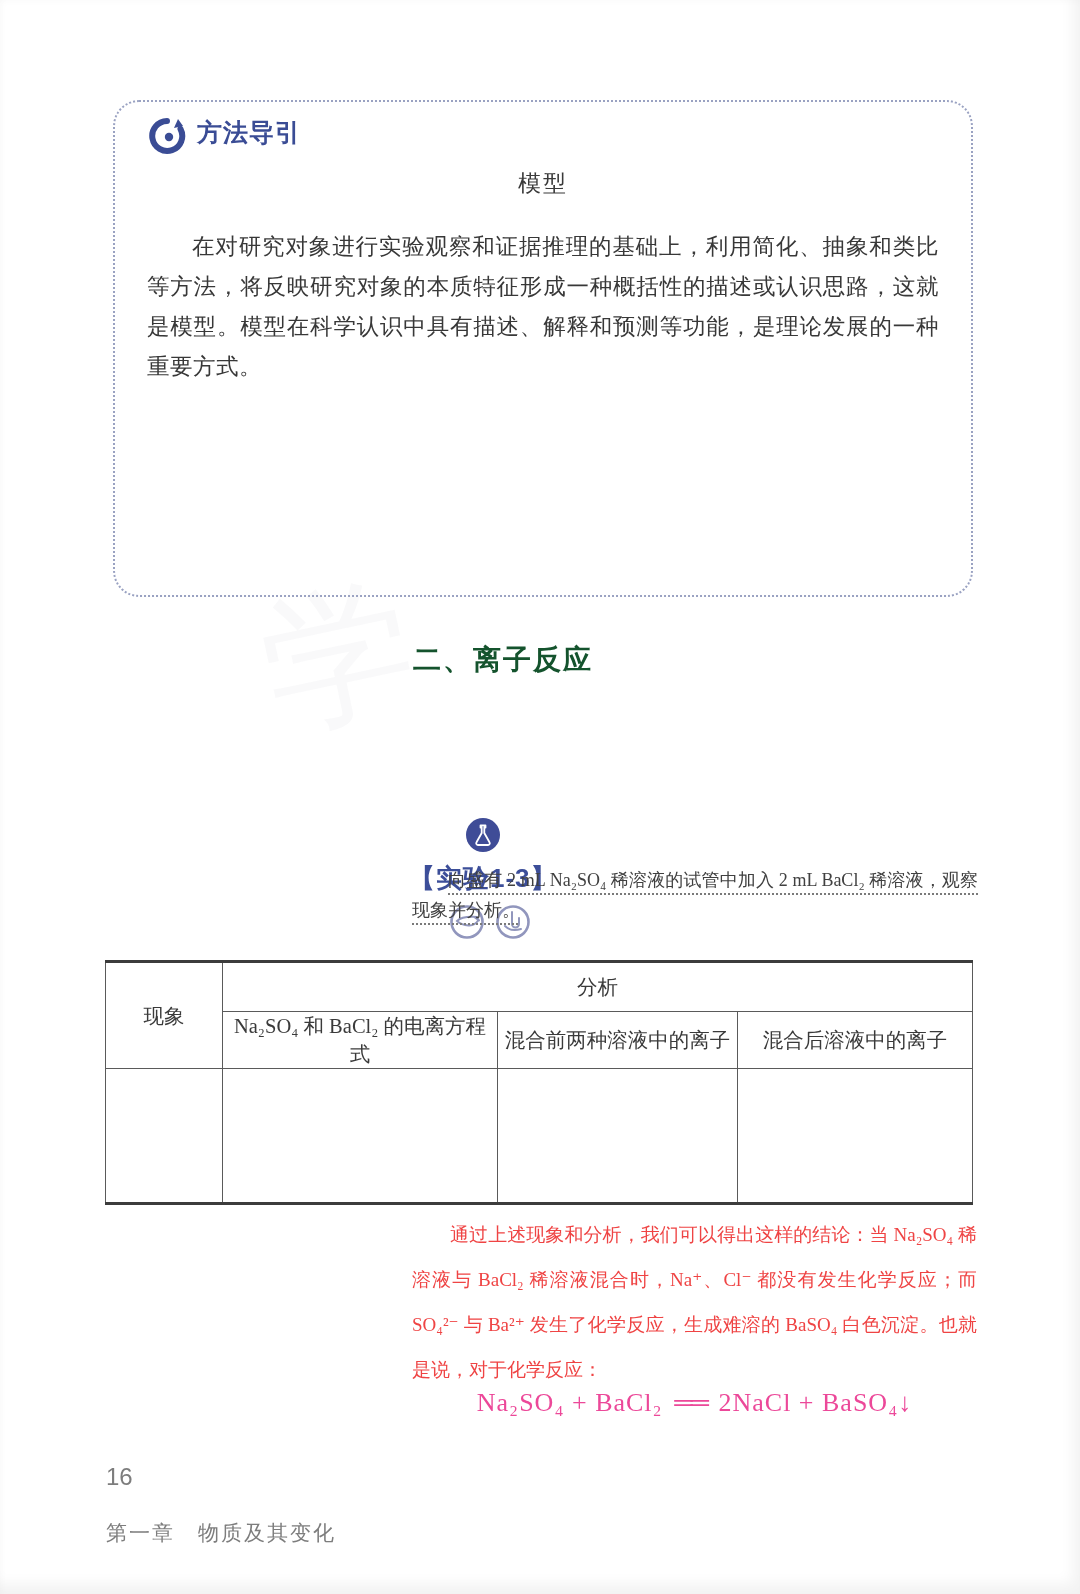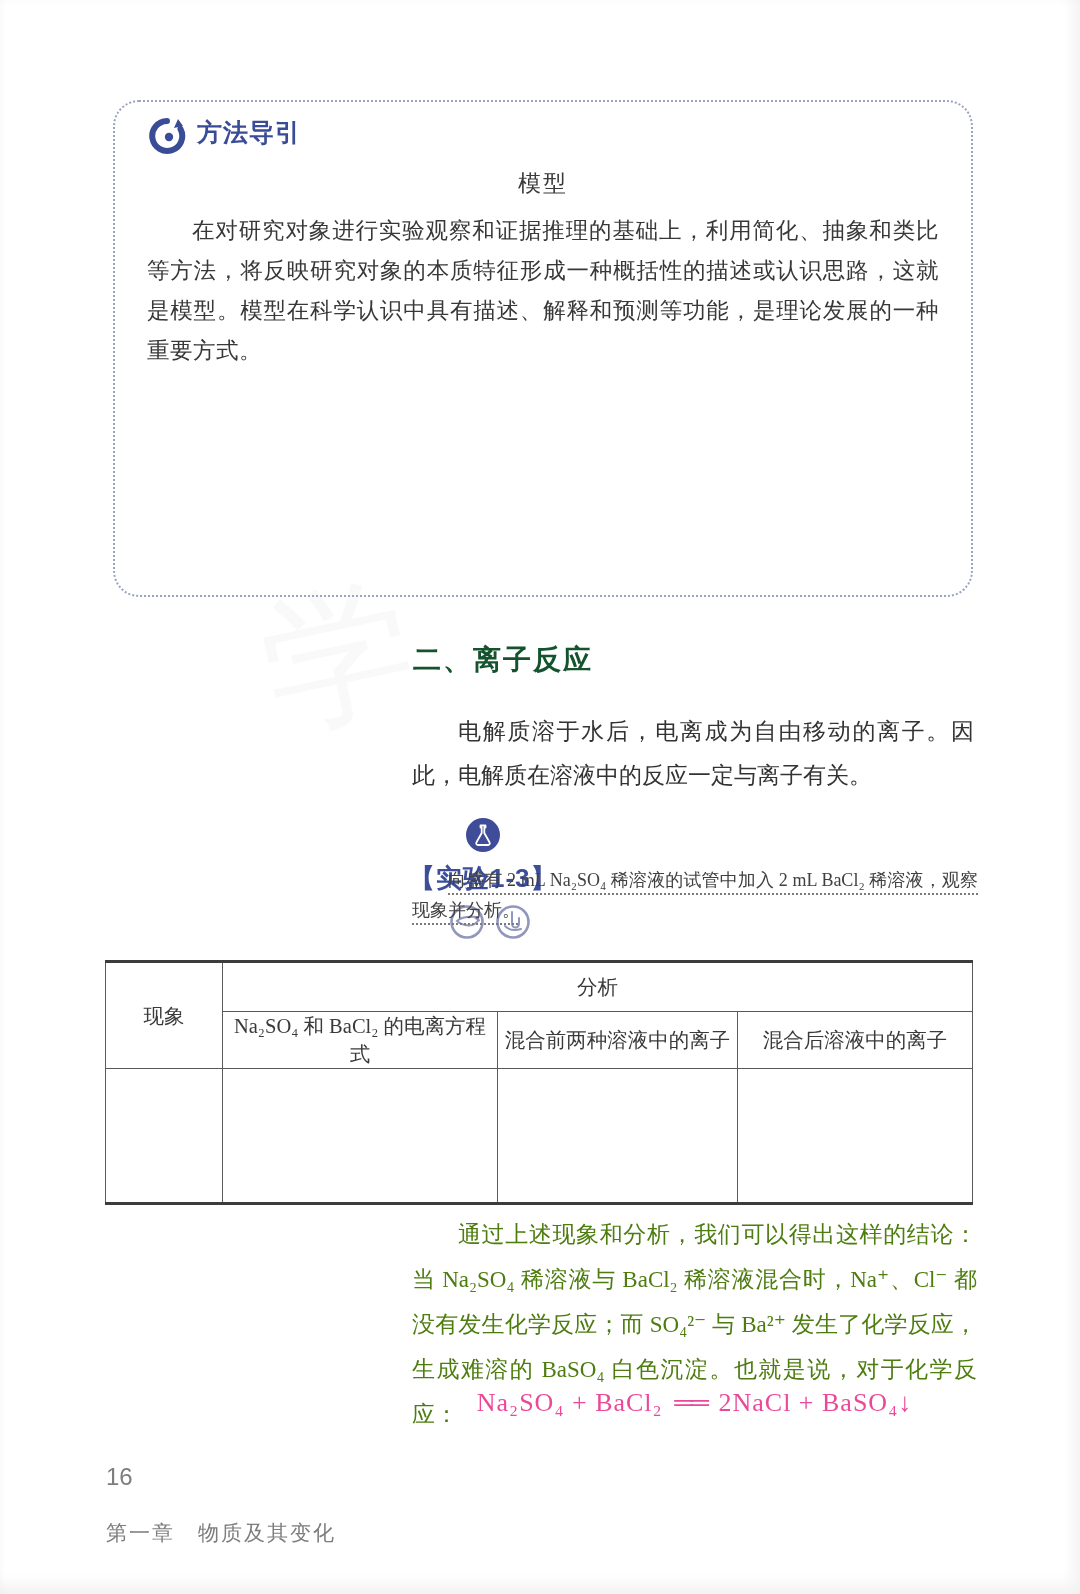--- a/index.html
+++ b/index.html
@@ -47,21 +47,21 @@
     letter-spacing: 2px;
   }
   .method-para {
     font-size: 22.5px;
     line-height: 40px;
     text-align: justify;
     text-indent: 2em;
     color: #383838;
     letter-spacing: 0.5px;
   }
-  .method-para.first { margin-top: 12px; }
+  .method-para.first { margin-top: 28px; }
 
   
   .section-heading {
     position: absolute;
     left: 413px; top: 641px;
     font-family: "Liberation Sans", "DejaVu Sans", sans-serif;
     font-size: 28px;
     font-weight: bold;
     color: #14532d;
     letter-spacing: 2px;
@@ -137,25 +137,25 @@
   .col-phenomenon { width: 117px; }
   .col-eq  { width: 275px; }
   .col-pre { width: 240px; }
   .col-post{ width: 235px; }
 
   
   .conclusion {
     position: absolute;
     left: 412px; top: 1212px;
     width: 565px;
-    font-size: 23px;
+    font-size: 19px;
     line-height: 45px;
     text-align: justify;
     text-indent: 2em;
-    color: #4d7c0f;
+    color: #ef4444;
   }
   .equation {
     position: absolute;
     left: 412px; top: 1388px;
     width: 565px;
     text-align: center;
     font-family: Liberation Serif, serif;
     font-size: 26px;
     color: #ec4899;
     letter-spacing: 1px;
@@ -207,21 +207,20 @@
           <circle cx="22" cy="21" r="4.2" fill="#3a4c95"></circle>
         </svg>
       </span>
       <span class="hdr-text">方法导引</span>
     </div>
     <div class="method-title">模型</div>
     <p class="method-para first">在对研究对象进行实验观察和证据推理的基础上，利用简化、抽象和类比等方法，将反映研究对象的本质特征形成一种概括性的描述或认识思路，这就是模型。模型在科学认识中具有描述、解释和预测等功能，是理论发展的一种重要方式。</p>
   </div>
 
   <div class="section-heading">二、离子反应</div>
-  <p class="section-intro">电解质溶于水后，电离成为自由移动的离子。因此，电解质在溶液中的反应一定与离子有关。</p>
 
   <div class="experiment-header">
     <span style="display:inline-flex;">
       <svg width="36" height="36" viewBox="0 0 36 36">
         <circle cx="18" cy="18" r="17" fill="#3f4c97"></circle>
         <path d="M15.5 8.5 h5 v2 h-1.2 v5.5 l5.2 9.2 a1.8 1.8 0 0 1 -1.6 2.8 h-9.8 a1.8 1.8 0 0 1 -1.6 -2.8 l5.2 -9.2 v-5.5 h-1.2 z" fill="none" stroke="#ffffff" stroke-width="1.8" stroke-linejoin="round"></path>
       </svg>
     </span>
     <span class="experiment-label">【实验1-3】</span>
     <span class="safety-icons">

